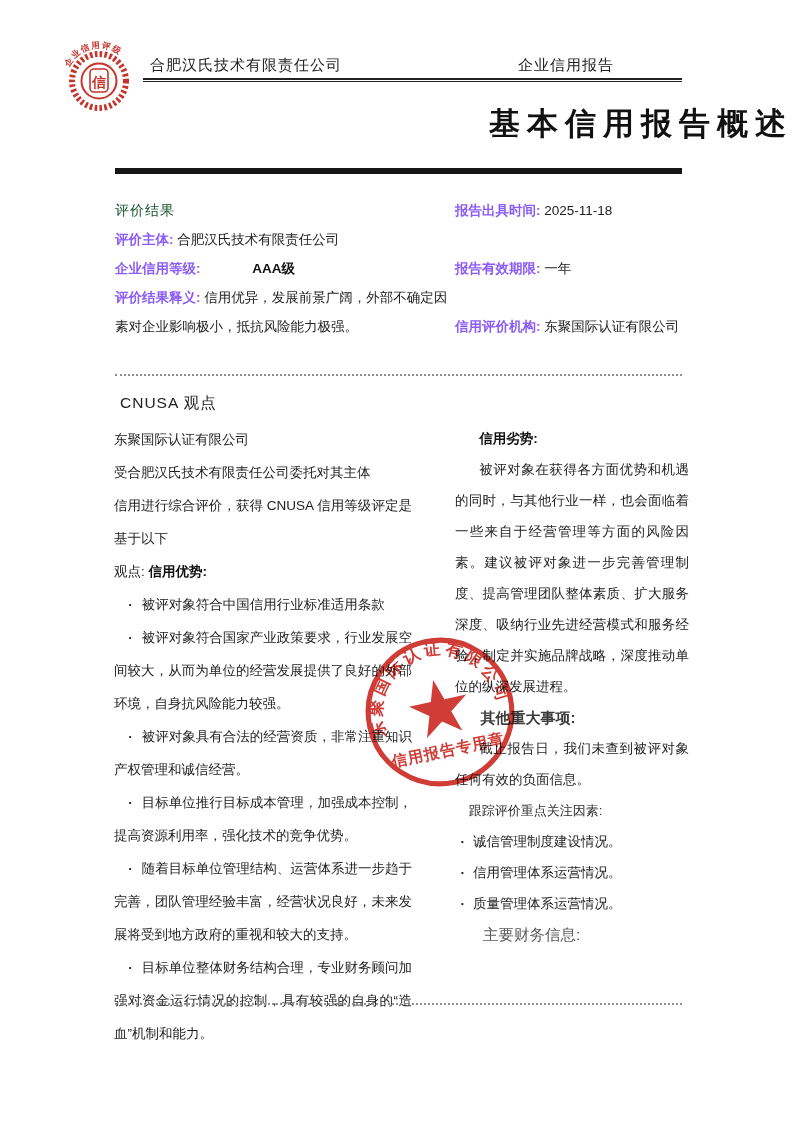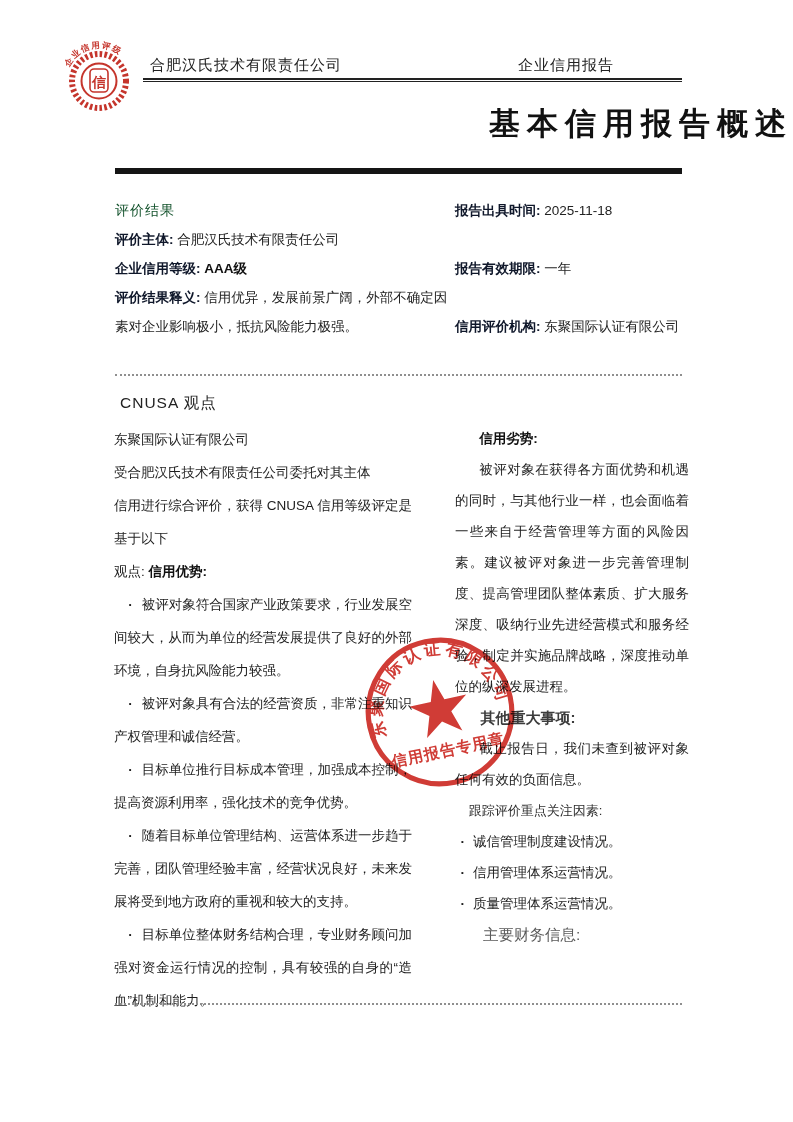--- a/index.html
+++ b/index.html
@@ -41,23 +41,23 @@
   }
   .eval-right {
     position: absolute; left: 455px; top: 196px; width: 235px;
     font-size: 13.5px; line-height: 29px;
   }
   .eval-right .entry { position: absolute; left: 0; }
   .eval-right .e0 { top: 0; }
   .eval-right .e1 { top: 58px; }
   .eval-right .e2 { top: 116px; }
   .sec-label { color: #14532d; font-size: 14px; letter-spacing: 1px; }
-  .lbl { font-weight: bold; color: #0f172a; margin-top: 48px; }
+  .lbl { font-weight: bold; color: #8b5cf6; margin-top: 48px; }
   .val { color: #222; }
-  .val-b { font-weight: bold; color: #111; }
+  .val-b { font-weight: bold; color: #111; margin-left: 48px; }
 
   .dotted {
     position: absolute; left: 115px; width: 567px; height: 0;
     border-top: 2px dotted #8f8f8f;
   }
   .dot1 { top: 374px; }
   .dot2 { top: 1003px; }
 
   
   .cnusa-title {
@@ -148,20 +148,23 @@
   <div class="cnusa-title">CNUSA 观点</div>
 
   <div class="col-left">
     <div>东聚国际认证有限公司</div>
     <div>受合肥汉氏技术有限责任公司委托对其主体</div>
     <div>信用进行综合评价，获得 CNUSA 信用等级评定是基于以下</div>
     <div>
       <span>观点: </span><span class="h-bold">信用优势:</span>
     </div>
     <div class="li">
+      <span class="marker">·</span><span>被评对象符合中国信用行业标准适用条款</span>
+    </div>
+    <div class="li">
       <span class="marker">·</span><span>被评对象符合国家产业政策要求，行业发展空间较大，从而为单位的经营发展提供了良好的外部环境，自身抗风险能力较强。</span>
     </div>
     <div class="li">
       <span class="marker">·</span><span>被评对象具有合法的经营资质，非常注重知识产权管理和诚信经营。</span>
     </div>
     <div class="li">
       <span class="marker">·</span><span>目标单位推行目标成本管理，加强成本控制，提高资源利用率，强化技术的竞争优势。</span>
     </div>
     <div class="li">
       <span class="marker">·</span><span>随着目标单位管理结构、运营体系进一步趋于完善，团队管理经验丰富，经营状况良好，未来发展将受到地方政府的重视和较大的支持。</span>

